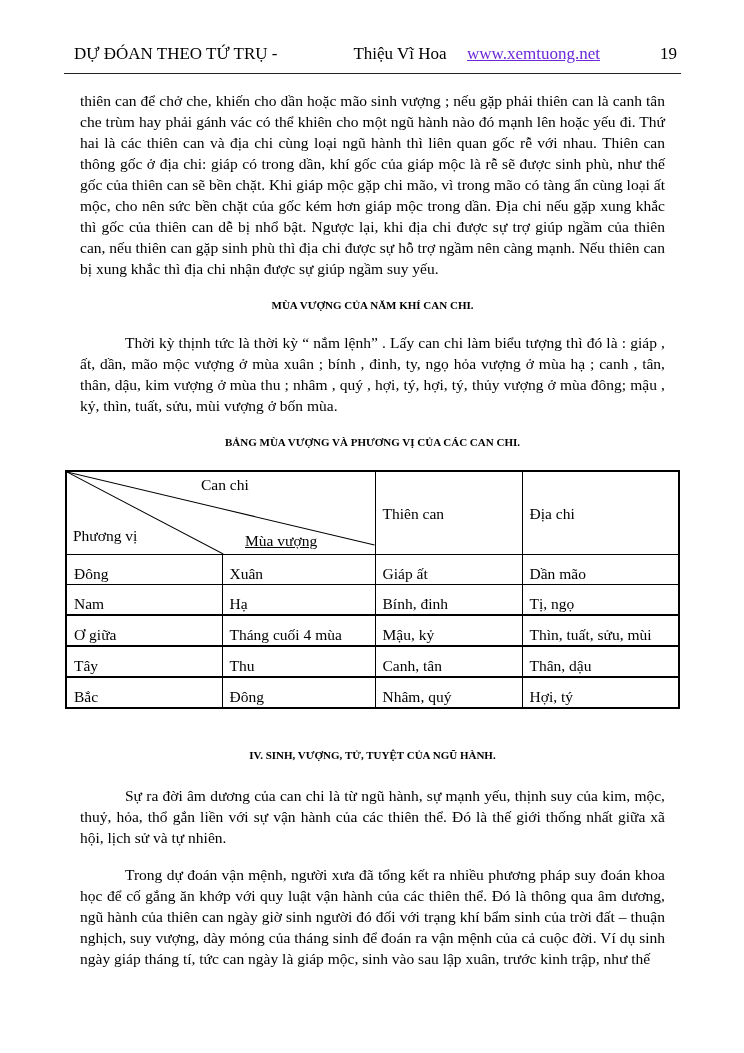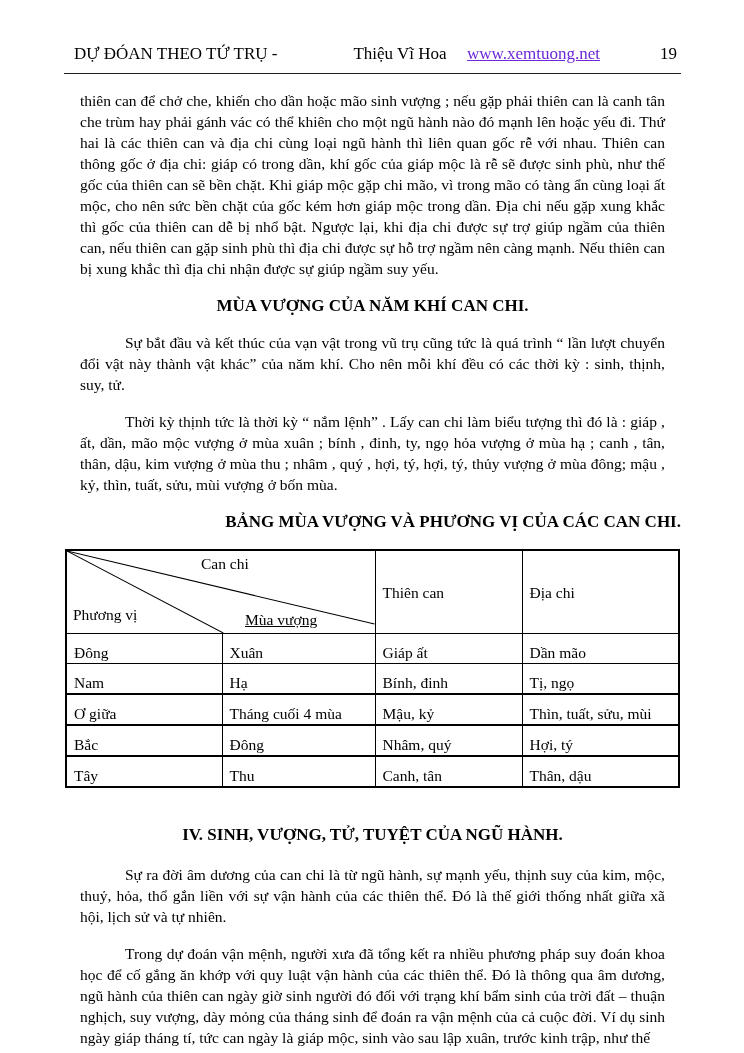--- a/index.html
+++ b/index.html
@@ -34,25 +34,25 @@
     font-size:15.5px;
     line-height:21px;
     text-align:justify;
   }
   .body-text p{margin:16px;}
   .body-text p.indent{text-indent:45px;}
   p.heading{
     font-weight:bold;
     text-align:center;
     text-indent:0 !important;
-    font-size:17px;
+    font-size:11px;
     line-height:21px;
   }
   p.h-season{margin:8px 0 9px 0 !important;}
-  p.h-table{margin:14px 0 0 0 !important;text-align:right;}
+  p.h-table{margin:14px 0 0 0 !important;}
   p.h-sinh{margin:36px 0 19px 0 !important;}
   table.season-table{
     border-collapse:collapse;
     table-layout:fixed;
     width:613px;
     margin-top:17px;
     margin-left:1px;
     font-size:15.5px;
   }
   table.season-table td, table.season-table th{
@@ -85,21 +85,20 @@
       <span class="author">Thiệu Vĩ  Hoa</span>
       <a class="site" href="#">www.xemtuong.net</a>
       <span class="pageno">19</span>
     </div>
 
     <div class="body-text">
       <p>thiên can để chở che, khiến cho dần  hoặc mão sinh vượng ; nếu gặp phải thiên can là canh tân che trùm hay phải gánh vác có thể khiên cho một ngũ hành nào đó mạnh lên hoặc yếu đi. Thứ hai là các thiên can và địa chi cùng loại ngũ hành thì liên quan gốc rễ với nhau. Thiên can thông gốc ở địa chi: giáp có trong dần, khí gốc của giáp  mộc là rễ sẽ được sinh phù, như thế gốc của thiên can sẽ bền chặt. Khi giáp mộc gặp chi mão, vì trong mão có tàng ẩn cùng loại ất mộc, cho nên sức bền chặt của gốc kém hơn giáp mộc trong dần. Địa chi nếu gặp xung khắc thì gốc của thiên can dễ bị nhổ bật. Ngược lại, khi địa chi được sự trợ giúp ngầm của thiên can, nếu thiên can gặp sinh phù thì địa chi được sự hỗ trợ ngầm nên càng mạnh. Nếu thiên can bị xung khắc thì địa chi nhận được sự giúp ngầm suy yếu.</p>
 
       <p class="heading h-season">MÙA VƯỢNG CỦA NĂM KHÍ CAN CHI.</p>
 
-      <p class="indent">Sự bắt đầu và kết thúc của vạn vật trong vũ trụ cũng tức là quá trình “ lần lượt chuyển đổi vật này thành vật khác” của năm khí. Cho nên mỗi khí đều có các thời kỳ : sinh, thịnh, suy, tử.</p>
       <p class="indent">Thời kỳ thịnh tức là thời kỳ “ nắm lệnh” . Lấy can chi làm biểu tượng thì đó là : giáp , ất, dần, mão mộc vượng ở mùa xuân ; bính , đinh, ty, ngọ hỏa vượng ở mùa hạ ; canh , tân, thân, dậu,  kim vượng ở mùa thu ; nhâm , quý , hợi, tý, hợi, tý, thủy vượng ở mùa đông; mậu , kỷ, thìn, tuất, sửu, mùi vượng ở bốn mùa.</p>
 
       <p class="heading h-table">BẢNG MÙA VƯỢNG VÀ PHƯƠNG VỊ CỦA CÁC CAN CHI.</p>
 
       <table class="season-table">
         <colgroup>
           <col style="width:156px">
             <col style="width:153px">
             <col style="width:147px">
             <col style="width:157px">
@@ -131,30 +130,30 @@
               <td>Bính, đinh</td>
               <td>Tị, ngọ</td>
             </tr>
             <tr class="body-row">
               <td>Ơ giữa</td>
               <td>Tháng cuối 4 mùa</td>
               <td>Mậu, kỷ</td>
               <td>Thìn, tuất, sửu, mùi</td>
             </tr>
             <tr class="body-row">
+              <td>Tây</td>
+              <td>Thu</td>
+              <td>Canh, tân</td>
+              <td>Thân, dậu</td>
+            </tr>
+            <tr class="body-row">
               <td>Bắc</td>
               <td>Đông</td>
               <td>Nhâm, quý</td>
               <td>Hợi, tý</td>
-            </tr>
-            <tr class="body-row">
-              <td>Tây</td>
-              <td>Thu</td>
-              <td>Canh, tân</td>
-              <td>Thân, dậu</td>
             </tr>
           </tbody>
       </table>
 
       <p class="heading h-sinh">IV. SINH, VƯỢNG, TỬ, TUYỆT CỦA NGŨ HÀNH.</p>
 
       <p class="indent">Sự ra đời âm dương của can chi là từ ngũ hành, sự mạnh yếu, thịnh suy của kim, mộc, thuỷ, hỏa, thổ gắn liền với sự vận hành của các thiên thể. Đó là thế giới thống nhất giữa xã hội, lịch sử và tự nhiên.</p>
       <p class="indent">Trong dự đoán vận mệnh, người xưa đã tổng kết ra nhiều phương pháp suy đoán khoa học để cố gắng ăn khớp với quy luật vận hành của các thiên thể. Đó là thông qua âm dương, ngũ hành của thiên can ngày giờ sinh người đó đối với trạng khí bẩm sinh của trời đất – thuận nghịch, suy vượng, dày mỏng của tháng sinh để đoán ra vận mệnh của cả cuộc đời. Ví dụ sinh ngày giáp tháng tí, tức can ngày là giáp mộc, sinh vào sau lập xuân, trước kinh trập, như thế</p>
     </div>
 

